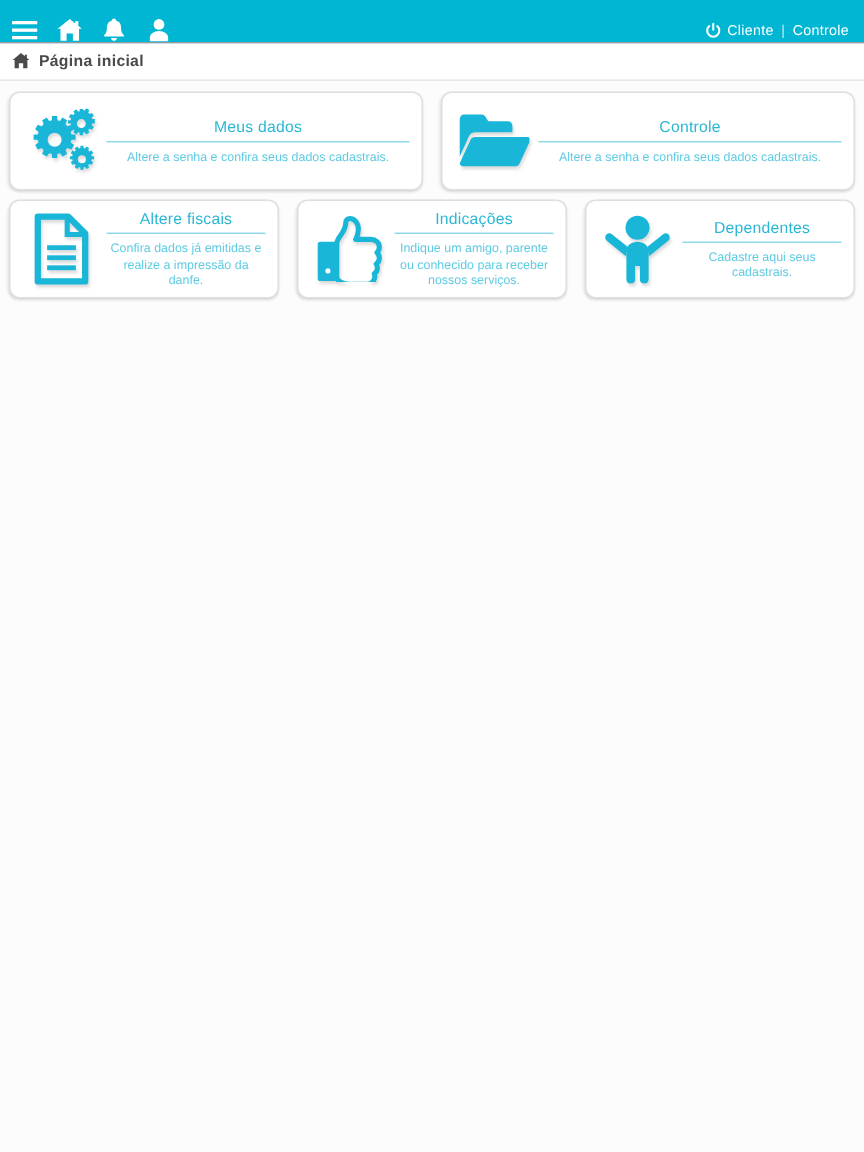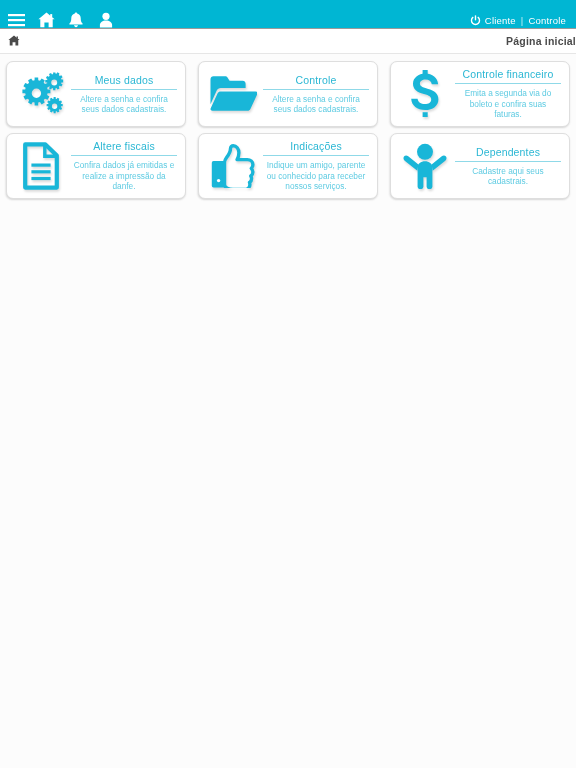--- a/index.html
+++ b/index.html
@@ -36,22 +36,21 @@
   .power-ico{width:11px;height:11px;display:inline-block;}
 
   
   .breadcrumb{
     height:25px;
     background:#ffffff;
     display:flex;align-items:center;
     padding-left:8px;
     box-sizing:border-box;
     border-bottom:1px solid #e6e6e6;
-    gap:22px;
-    justify-content:space-between;
+    gap:6px;
   }
   .breadcrumb .home{width:12px;height:12px;color:#4a4a4a;display:inline-flex;}
   .breadcrumb .bc-text{
     font-size:10.5px;font-weight:bold;color:#4a4a4a;letter-spacing:.2px;
   }
 
   
   .content{padding:7px 6px 0 6px;}
   .card-row{display:flex;gap:12px;margin-bottom:6px;}
   .card{
@@ -186,34 +185,20 @@
           <path d="M11.5 16.4h35.3c1.3 0 2.1 1.3 1.6 2.4l-7 15.2c-.5 1.1-1.6 1.8-2.8 1.8H3.3c-1.3 0-2.2-1.3-1.6-2.5l7-15.2c.5-1 1.6-1.7 2.8-1.7z"></path>
         </svg>
       </div>
       <div class="card-body">
         <div class="card-title">Controle</div>
         <div class="card-rule"></div>
         <div class="card-desc">Altere a senha e confira seus dados cadastrais.</div>
       </div>
     </div>
 
-    <div class="card">
-      <div class="card-icon">
-        <svg width="32" height="48" viewBox="0 0 32 48" fill="currentColor">
-          <path d="M13.6 0h5.1v4.4h-5.1z"></path>
-          <path d="M13.6 42.2h5.1V47h-5.1z"></path>
-          <path d="M16.2 3.6C9.3 3.6 4 8 4 13.7c0 5.4 3.9 8.4 10.9 10.3 5.6 1.5 7.3 2.8 7.3 5.4 0 2.8-2.6 4.7-6.4 4.7-3.9 0-6.8-1.9-7.2-5.3H2.2c.4 6.8 5.9 11.3 14 11.3 7.7 0 13.2-4.3 13.2-10.6 0-5.6-3.4-8.7-10.9-10.7-6.1-1.6-7.6-2.9-7.6-5.2 0-2.4 2.2-4.1 5.6-4.1 3.5 0 5.9 1.8 6.3 4.7h6.3C28.6 7.8 23.4 3.6 16.2 3.6z"></path>
-        </svg>
-      </div>
-      <div class="card-body">
-        <div class="card-title">Controle financeiro</div>
-        <div class="card-rule"></div>
-        <div class="card-desc">Emita a segunda via do boleto e confira suas faturas.</div>
-      </div>
-    </div>
 
   </div>
 
   <div class="card-row">
 
     <div class="card">
       <div class="card-icon">
         <svg width="38" height="48" viewBox="0 0 38 48" fill="none">
           <path d="M3.2 2.4h20.2l11.4 11.2v32H3.2z" stroke="currentColor" stroke-width="4.2" stroke-linejoin="round" fill="none"></path>
           <path d="M22.8 3.1v11.2h11.4" stroke="currentColor" stroke-width="3.4" fill="none"></path>

